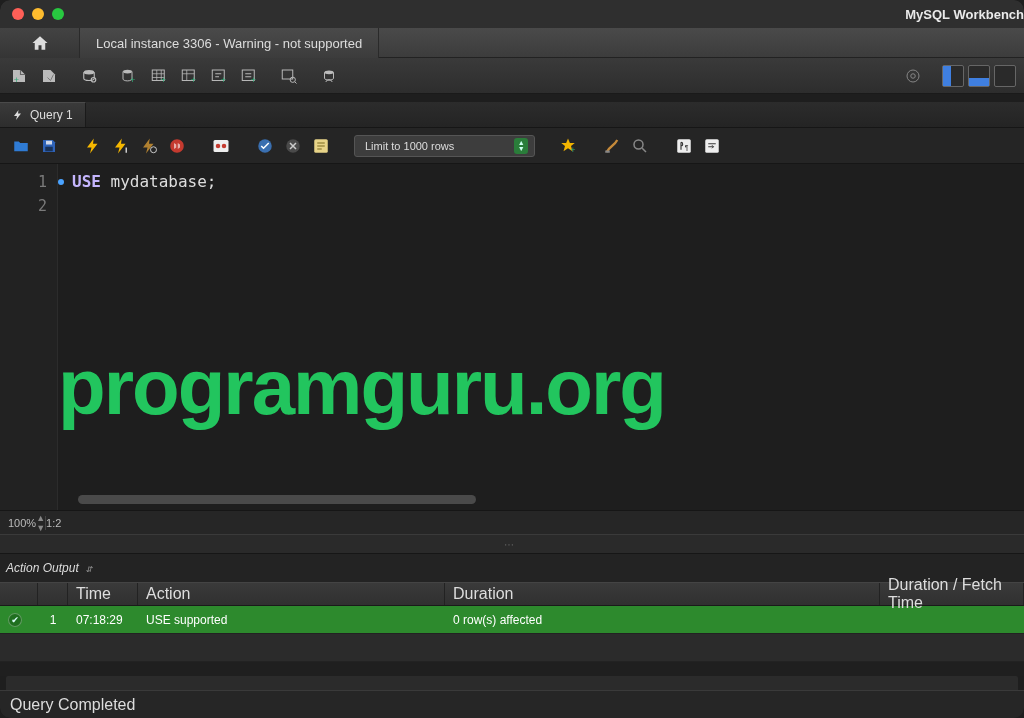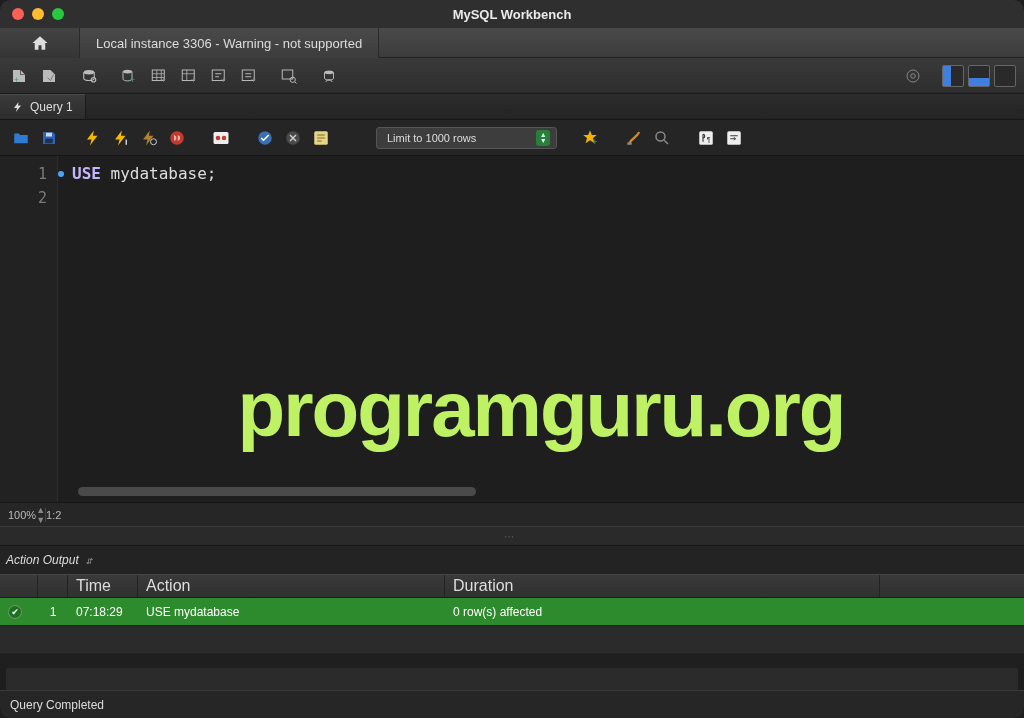--- a/index.html
+++ b/index.html
@@ -20,21 +20,21 @@
     display: flex; align-items: center;
     position: relative;
     border-top-left-radius: 10px;
     border-top-right-radius: 10px;
   }
   .traffic { display: flex; gap: 8px; margin-left: 12px; }
   .traffic span { width: 12px; height: 12px; border-radius: 50%; display: block; }
   .dot-red { background:#ff5f57; }
   .dot-yellow { background:#febc2e; }
   .dot-green { background:#28c840; }
-  .title { position: absolute; left:0; right:0; text-align:center; color:#eaeaea; font-weight:600; font-size:13px; }
+  .title { position: absolute; left:0; right:0; text-align:right; color:#eaeaea; font-weight:600; font-size:13px; }
 
   
   .conn-tabs {
     height: 30px;
     background: linear-gradient(#4a4a4a,#3c3c3c);
     display:flex; align-items:flex-start;
     border-bottom:1px solid #222;
   }
   .conn-tab {
     display:flex; align-items:center;
@@ -68,20 +68,21 @@
   .spacer { flex:1; }
   .panel-toggle { width:22px; height:22px; border:1px solid #666; border-radius:2px; display:inline-block; margin-left:4px; position:relative; background:#2a2a2a; }
   .panel-toggle .blue { background:#3f7fe0; position:absolute; }
 
   
   .query-tabs {
     height:26px;
     background:linear-gradient(#2c2c2c,#242424);
     border-bottom:1px solid #161616;
     display:flex;
+    margin-top:8px;
   }
   .query-tab {
     display:flex;align-items:center;gap:6px;
     background:linear-gradient(#3a3a3a,#2d2d2d);
     padding:0 12px;
     color:#ddd;
     font-size:12px;
     border-right:1px solid #1a1a1a;
     border-top:1px solid #4a4a4a;
   }
@@ -105,21 +106,20 @@
     height:22px;
     background:#3d3d3d;
     border:1px solid #555;
     border-radius:3px;
     display:flex;align-items:center;
     padding:0 6px 0 10px;
     color:#ddd;
     font-size:11px;
     gap:60px;
     position:relative;
-    margin-left:22px;
   }
   .limit-select .arrows {
     width:14px; height:16px;
     border-radius:3px;
     background:#2a7d3a;
     display:flex;flex-direction:column;align-items:center;justify-content:center;
     font-size:7px;color:#cfe;
     line-height:6px;
   }
 
@@ -145,25 +145,25 @@
     color:#ddd;
     position:relative;
     padding-left:14px;
   }
   .code .line { height:24px; line-height:24px; white-space:pre; }
   .kw { color:#c4b5fd; font-weight:600; }
   .ident { color:#ddd; }
   .watermark {
     position:absolute;
     left:0;right:0;
-    top:208px;
-    text-align:center;
+    top:178px;
+    text-align:left;
     font-size:78px;
     font-weight:800;
-    color:#bef264;
+    color:#22c55e;
     letter-spacing:-2px;
     pointer-events:none;
     font-family:-apple-system,Arial,sans-serif;
   }
   .hscroll {
     position:absolute;
     left:78px;
     bottom:6px;
     height:9px;
     width:398px;
@@ -252,21 +252,21 @@
 
   
   .statusbar {
     position:absolute;
     left:0;right:0;bottom:0;
     height:28px;
     background:#262626;
     border-top:1px solid #3a3a3a;
     display:flex;align-items:center;
     padding:0 10px;
-    font-size:12px;
+    font-size:16px;
     color:#ddd;
     border-bottom-left-radius:10px;
     border-bottom-right-radius:10px;
   }
 </style>
 </head>
 <body>
 
 <div class="titlebar">
   <div class="traffic">
@@ -525,30 +525,31 @@
 <div class="output-select-row">
   <span><span>Action Output</span>&nbsp;&nbsp;<span class="ef-arrows" style="font-size:8px;color:#999">⇵</span></span>
 </div>
 
 <div class="out-header">
   <div class="col c-status"></div>
   <div class="col c-idx"></div>
   <div class="col c-time">Time</div>
   <div class="col c-action">Action</div>
   <div class="col c-response">Duration</div>
+  <div class="col c-dur">Duration / Fetch Time</div>
 </div>
 
 <div class="out-rows">
   <div class="out-row green">
     <div class="cell c-status">
         <span class="check">✔</span>
       </div>
     <div class="cell c-idx">1</div>
     <div class="cell c-time">07:18:29</div>
-    <div class="cell c-action">USE mydatabase</div>
+    <div class="cell c-action">USE supported</div>
     <div class="cell c-response">0 row(s) affected</div>
   </div>
   <div class="out-row blank"></div>
 </div>
 
 <div class="blank-strip"></div>
 <div class="blank-row2"></div>
 <div class="blank-strip"></div>
 
 <div class="statusbar">

